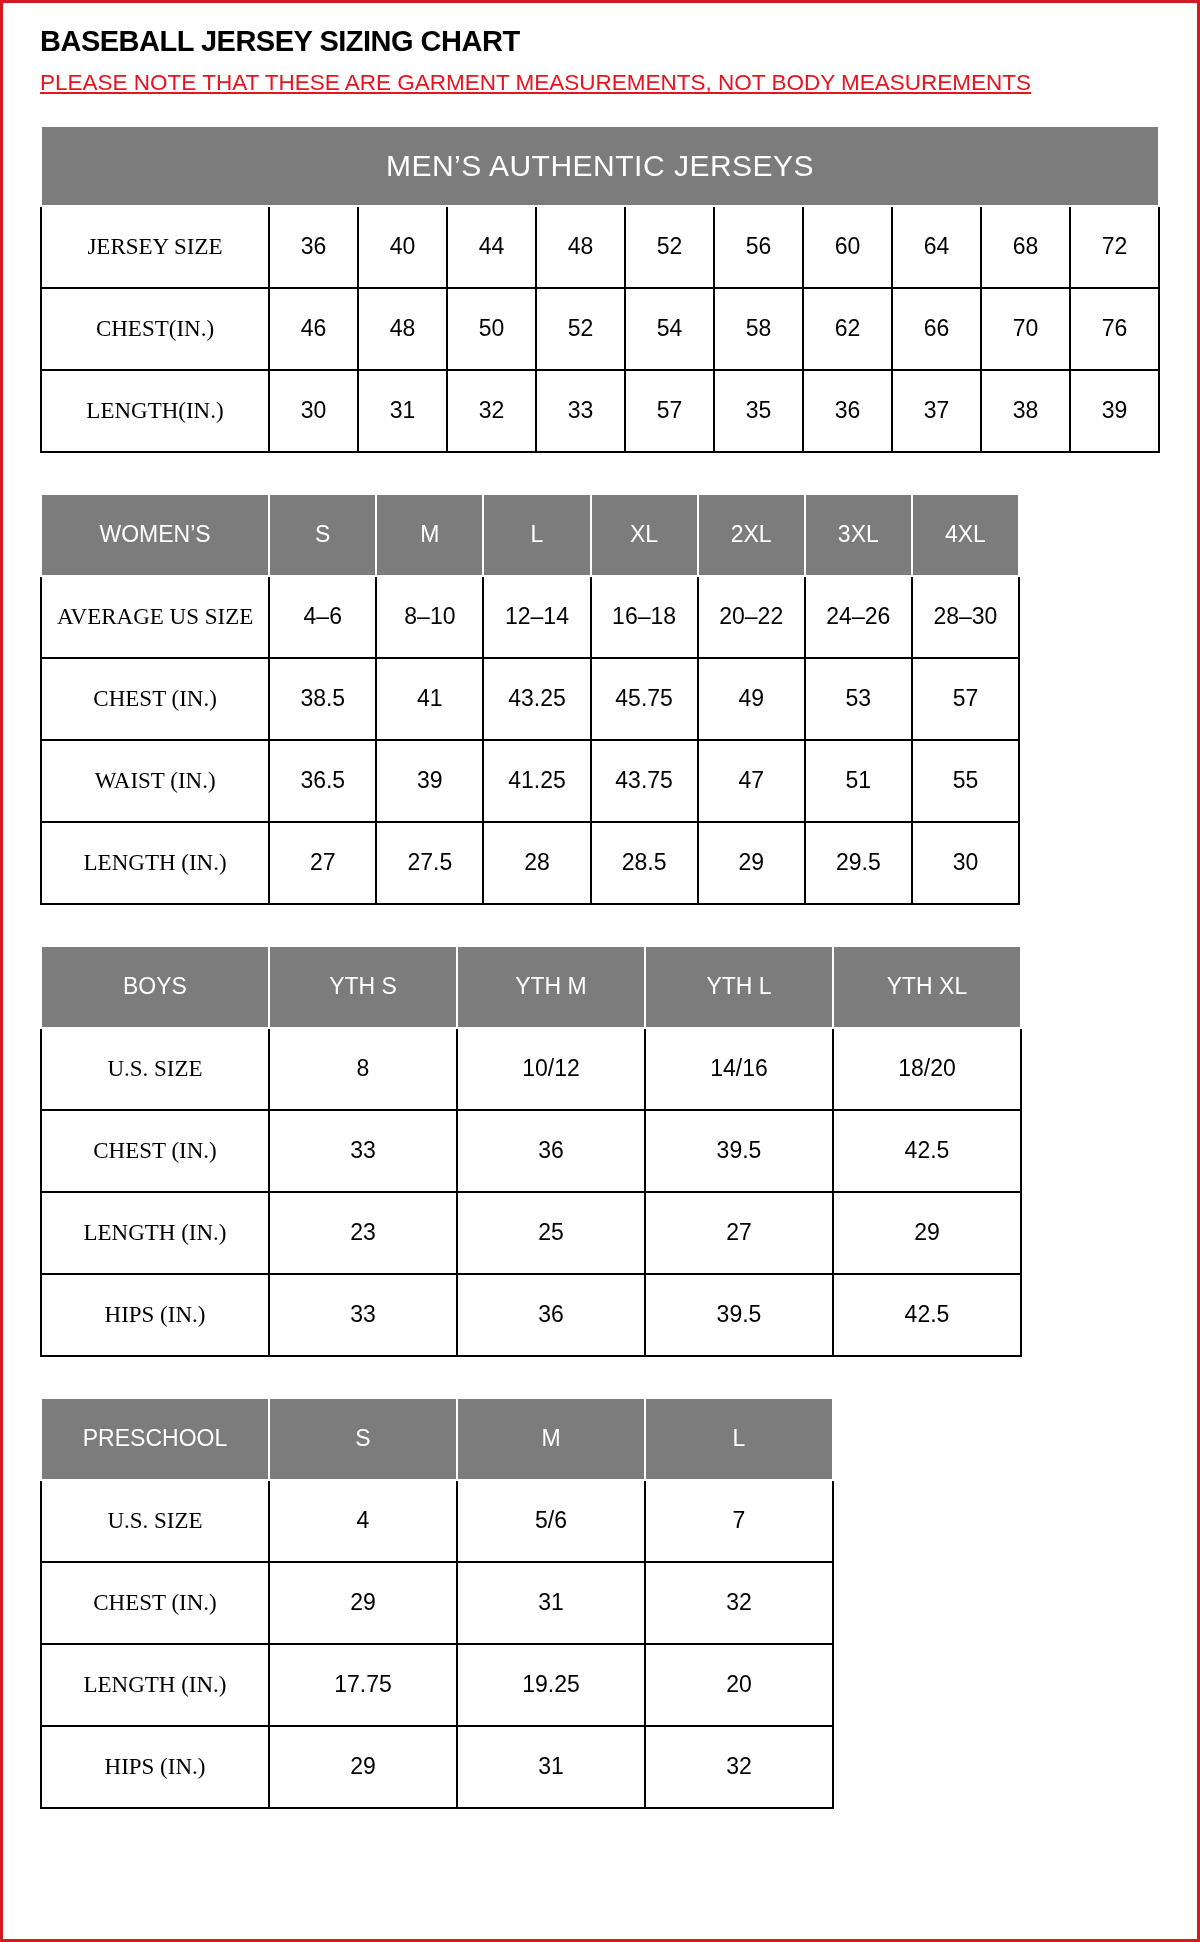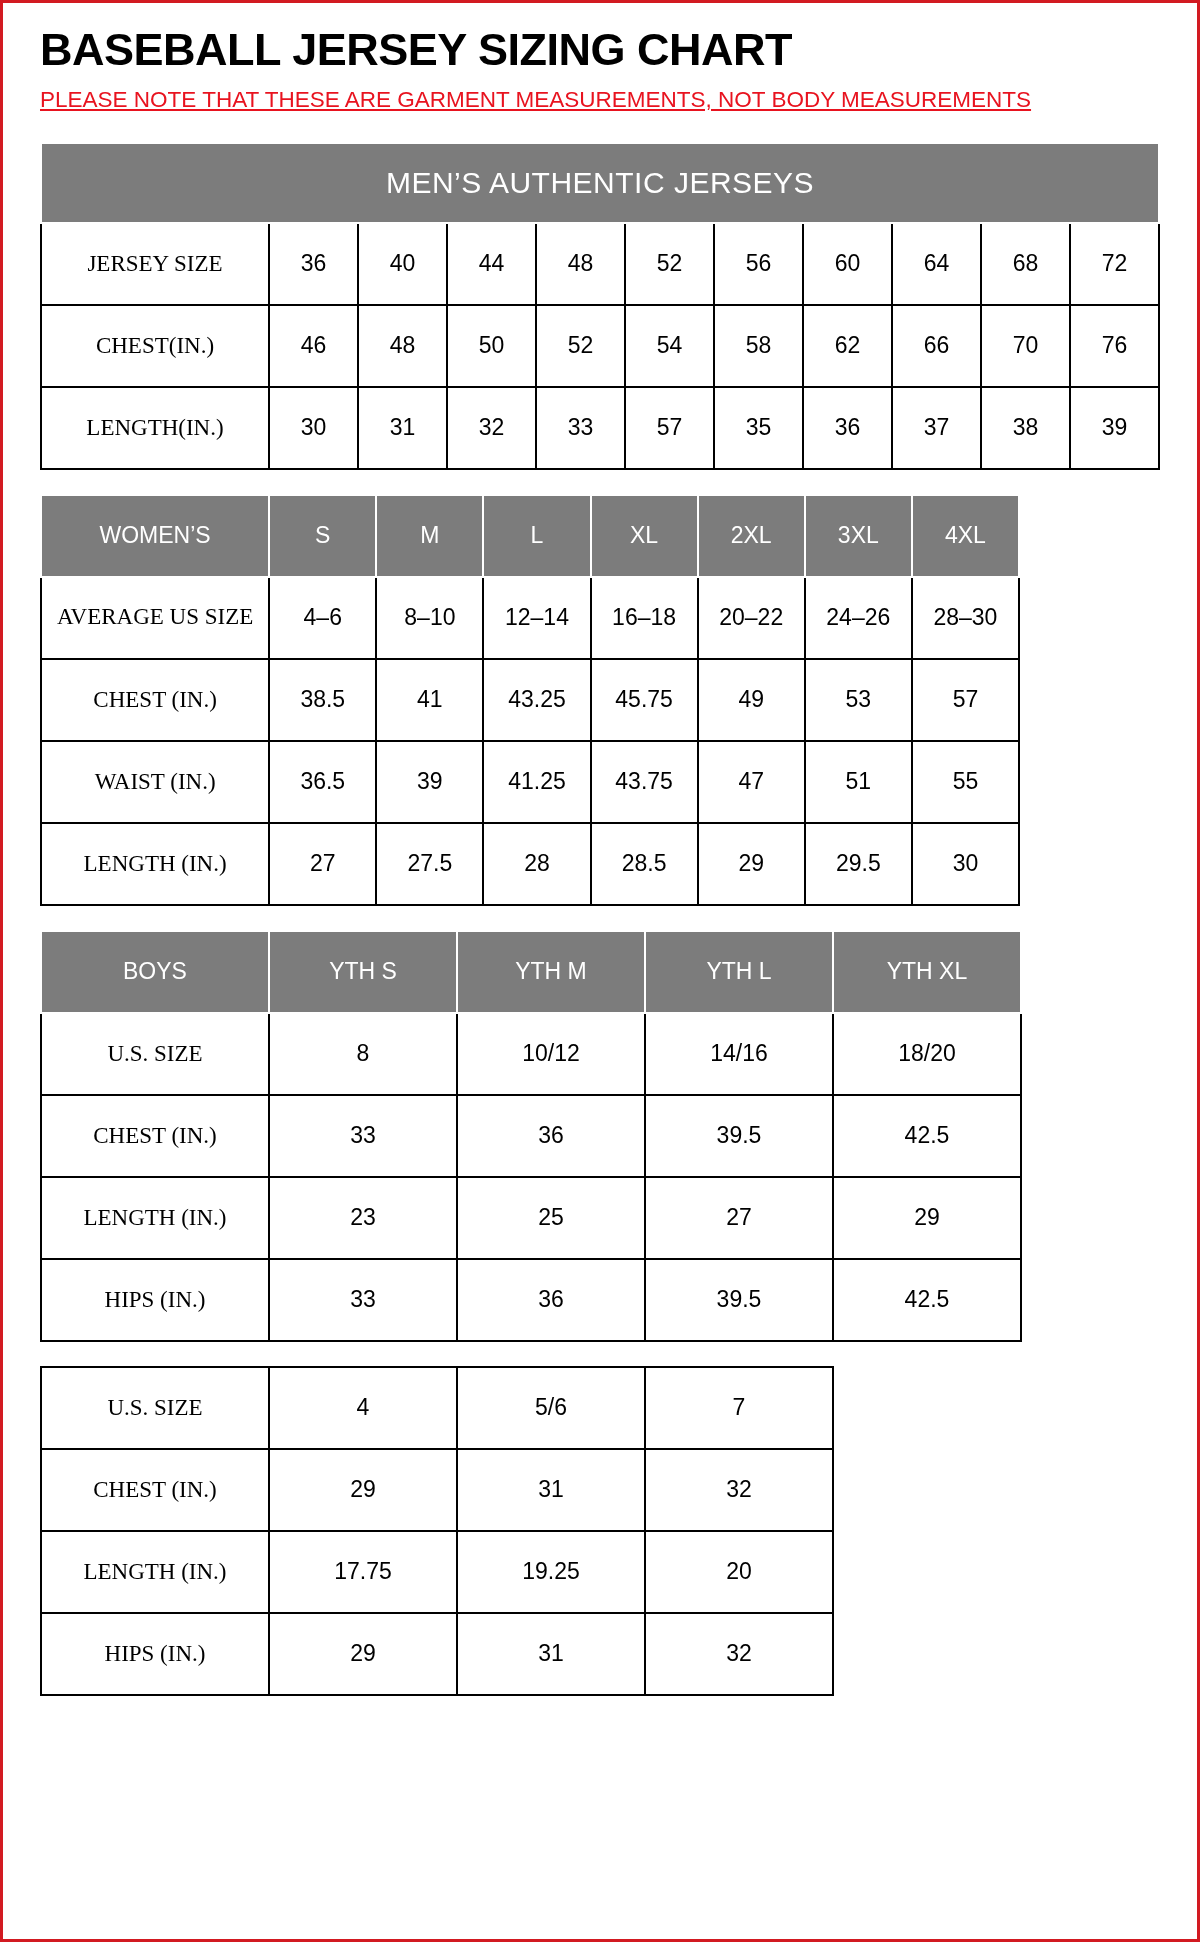--- a/index.html
+++ b/index.html
@@ -22,37 +22,37 @@
   .page-border {
     position: absolute;
     left: 0; top: 0;
     width: 1200px;
     height: 1942px;
     border: 3px solid #d21a21;
     box-sizing: border-box;
     pointer-events: none;
   }
   h1.title {
-    font-size: 45px;
+    font-size: 29px;
     font-weight: bold;
     letter-spacing: -0.5px;
     margin: 0 0 12px 0;
     line-height: 1.05;
   }
   .subtitle {
     color: #e8131f;
     font-size: 22.5px;
     line-height: 1.35;
     margin: 0 0 26px 0;
     max-width: 1090px;
     text-decoration: underline;
   }
   table.sz {
     border-collapse: collapse;
-    margin-bottom: 24px;
+    margin-bottom: 40px;
     table-layout: fixed;
   }
   table.sz td, table.sz th {
     border: 2px solid #ffffff;
     text-align: center;
     vertical-align: middle;
     font-size: 23px;
     font-weight: normal;
     padding: 0;
     height: 80px;
@@ -281,20 +281,26 @@
 
   <table class="sz" id="preschool-table">
     <colgroup>
       <col class="c-label">
         <col class="c-size">
         <col class="c-size">
         <col class="c-size">
     </colgroup>
     <tbody>
       <tr>
+        <td class="hdr">PRESCHOOL</td>
+        <td class="hdr">S</td>
+        <td class="hdr">M</td>
+        <td class="hdr">L</td>
+      </tr>
+      <tr>
         <td class="body-cell rowlabel">U.S. SIZE</td>
         <td class="body-cell">4</td>
         <td class="body-cell">5/6</td>
         <td class="body-cell">7</td>
       </tr>
       <tr>
         <td class="body-cell rowlabel">CHEST (IN.)</td>
         <td class="body-cell">29</td>
         <td class="body-cell">31</td>
         <td class="body-cell">32</td>

